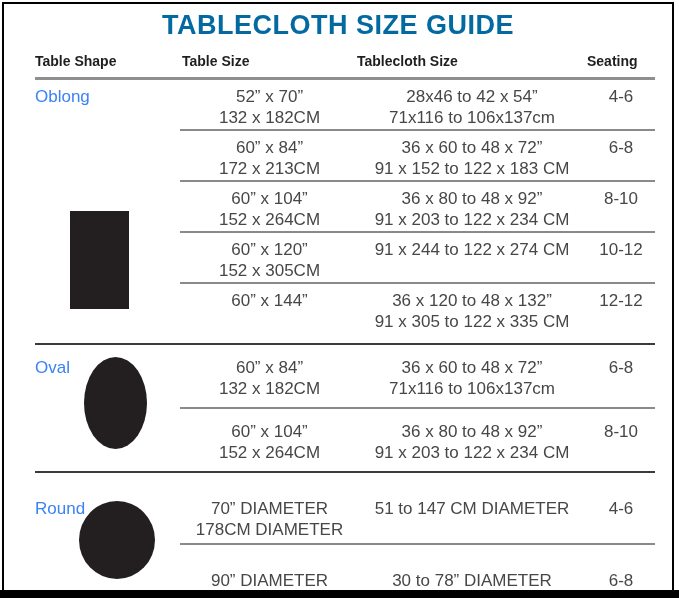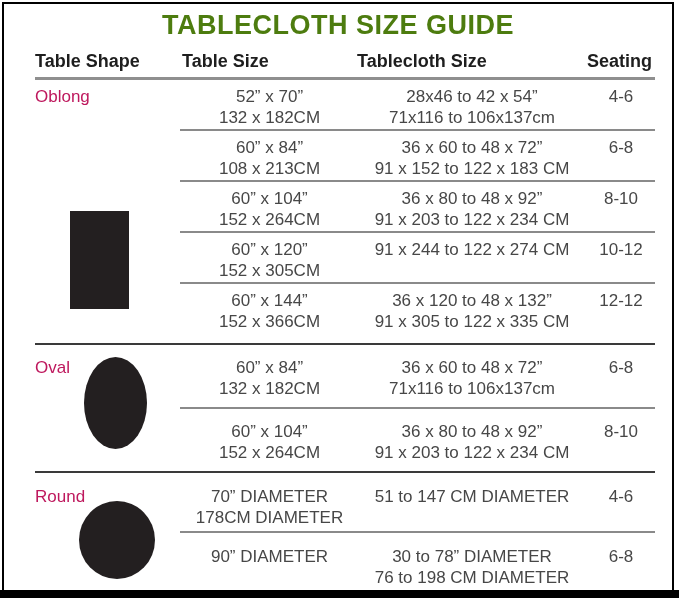--- a/index.html
+++ b/index.html
@@ -6,42 +6,42 @@
   body {
     width:679px; height:598px; background:#ffffff; position:relative;
     font-family:"Liberation Sans", sans-serif; overflow:hidden;
   }
   .frame {
     position:absolute; left:2px; top:2px; width:672px; height:588px;
     border:2px solid #000; border-bottom:none; box-sizing:border-box; background:#fff;
   }
   .title {
     margin:5px 0 0 0; text-align:center; font-size:27px; line-height:32px;
-    font-weight:bold; color:#4d7c0f; letter-spacing:0.5px;
+    font-weight:bold; color:#0369a1; letter-spacing:0.5px;
   }
   .grid-row {
     display:grid; grid-template-columns:147px 175px 230px 1fr;
     padding-left:31px; padding-right:17px; box-sizing:border-box;
   }
   .header-row { margin-top:9px; padding-bottom:5px; }
   .header-row .hc {
-    font-size:18px; line-height:22px; font-weight:700; color:#1e1e1e;
+    font-size:14px; line-height:22px; font-weight:700; color:#1e1e1e;
   }
   .sep { height:2px; margin-left:31px; margin-right:17px; }
   .header-underline { height:3px; background:#8f8f8f; }
   .row-sep { background:#8a8a8a; margin-left:176px; }
   .section-sep { background:#3a3a3a; }
   .section { position:relative; }
   .row { font-size:17px; line-height:21px; color:#474747; }
   .row .line { white-space:nowrap;text-align:center; }
   .sec-oblong .row { padding-top:6px; padding-bottom:1px; }
   .sec-oblong .row:last-child { padding-bottom:11px; }
   .sec-oval .row { padding-top:12px; padding-bottom:8px; }
-  .sec-round .row { padding-top:13px; padding-bottom:3px; }
-  .shape-label { color:#be185d; }
+  .sec-round .row { padding-top:25px; padding-bottom:3px; }
+  .shape-label { color:#3b82f6; }
   .shape-graphic { position:absolute; background:#231f20; }
   .shape-rect    { left:66px; top:131px; width:59px; height:98px; }
   .shape-ellipse { left:80px; top:12px;  width:63px; height:92px; border-radius:50%; }
   .shape-circle  { left:75px; top:28px;  width:76px; height:78px; border-radius:50%; }
   .bottom-bar { position:absolute; left:0; top:590px; width:679px; height:8px; background:#000; }
 </style>
 </head>
 <body>
 
 <div class="frame">
@@ -72,21 +72,21 @@
       <div class="c4">
           <div class="line">4-6</div>
         </div>
     </div>
     <div class="sep row-sep"></div>
 
     <div class="grid-row row">
       <div class="c1"></div>
       <div class="c2">
           <div class="line">60” x 84”</div>
-          <div class="line">108 x 213CM</div>
+          <div class="line">172 x 213CM</div>
         </div>
       <div class="c3">
           <div class="line">36 x 60 to 48 x 72”</div>
           <div class="line">91 x 152 to 122 x 183 CM</div>
         </div>
       <div class="c4">
           <div class="line">6-8</div>
         </div>
     </div>
     <div class="sep row-sep"></div>
@@ -119,21 +119,20 @@
       <div class="c4">
           <div class="line">10-12</div>
         </div>
     </div>
     <div class="sep row-sep"></div>
 
     <div class="grid-row row">
       <div class="c1"></div>
       <div class="c2">
           <div class="line">60” x 144”</div>
-          <div class="line">152 x 366CM</div>
         </div>
       <div class="c3">
           <div class="line">36 x 120 to 48 x 132”</div>
           <div class="line">91 x 305 to 122 x 335 CM</div>
         </div>
       <div class="c4">
           <div class="line">12-12</div>
         </div>
     </div>
   </div>

